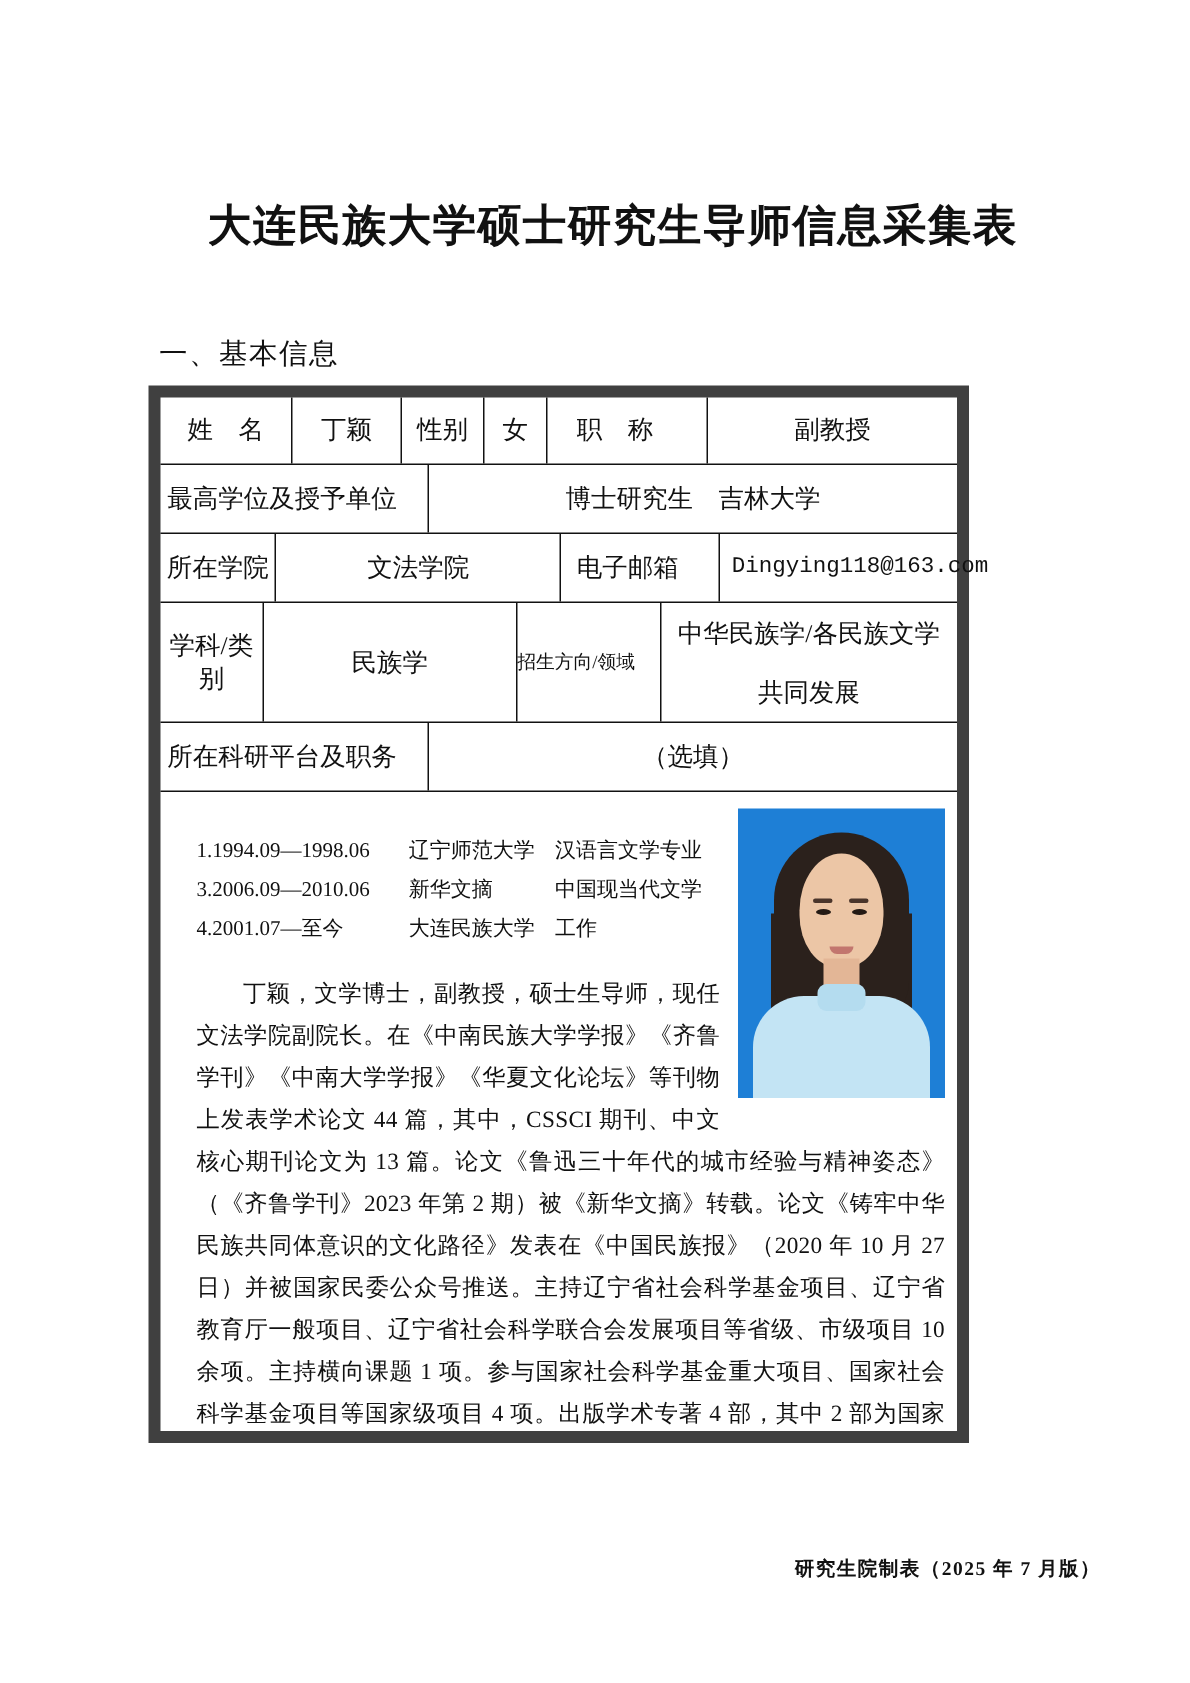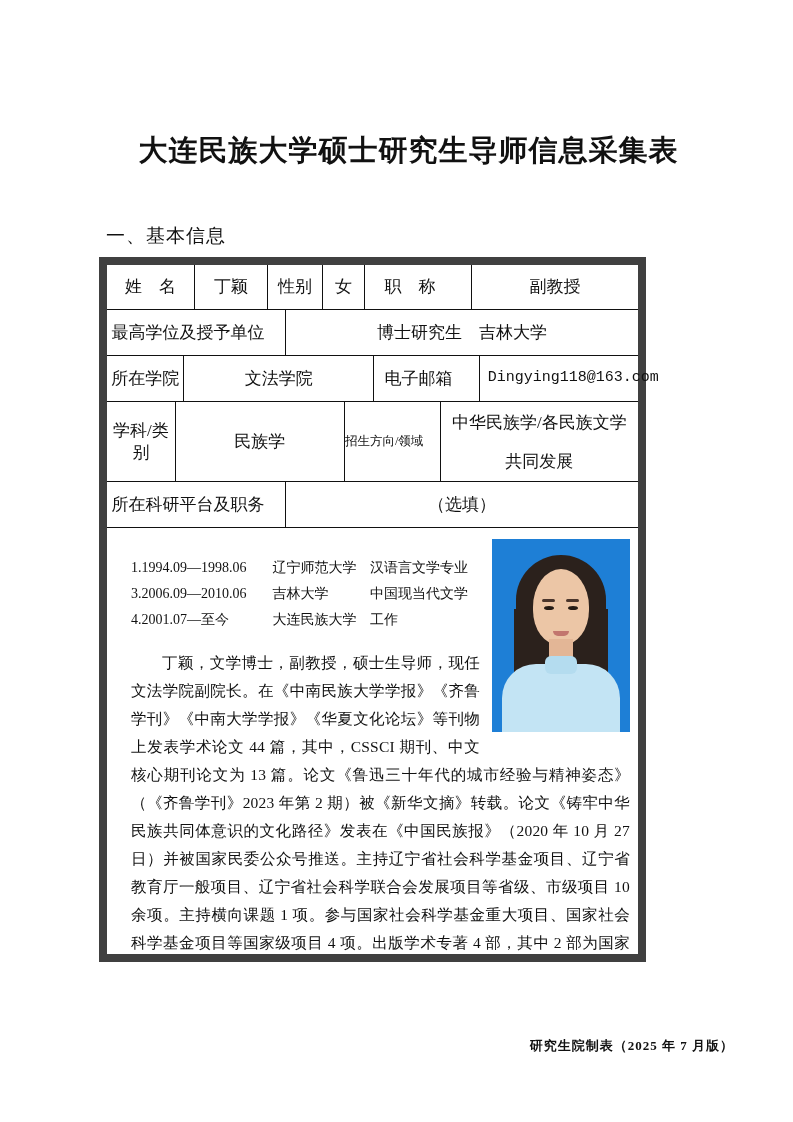--- a/index.html
+++ b/index.html
@@ -161,21 +161,21 @@
 
         <div class="edu">
           <div class="edu-line">
             <span class="ec1">1.1994.09—1998.06</span>
             <span class="ec2">辽宁师范大学</span>
             <span class="ec3">汉语言文学专业</span>
             <span>学士</span>
           </div>
           <div class="edu-line">
             <span class="ec1">3.2006.09—2010.06</span>
-            <span class="ec2">吉林大学</span>
+            <span class="ec2">新华文摘</span>
             <span class="ec3">中国现当代文学</span>
             <span>博士</span>
           </div>
           <div class="edu-line">
             <span class="ec1">4.2001.07—至今</span>
             <span class="ec2">大连民族大学</span>
             <span class="ec3">工作</span>
             <span>专任教师</span>
           </div>
         </div>

